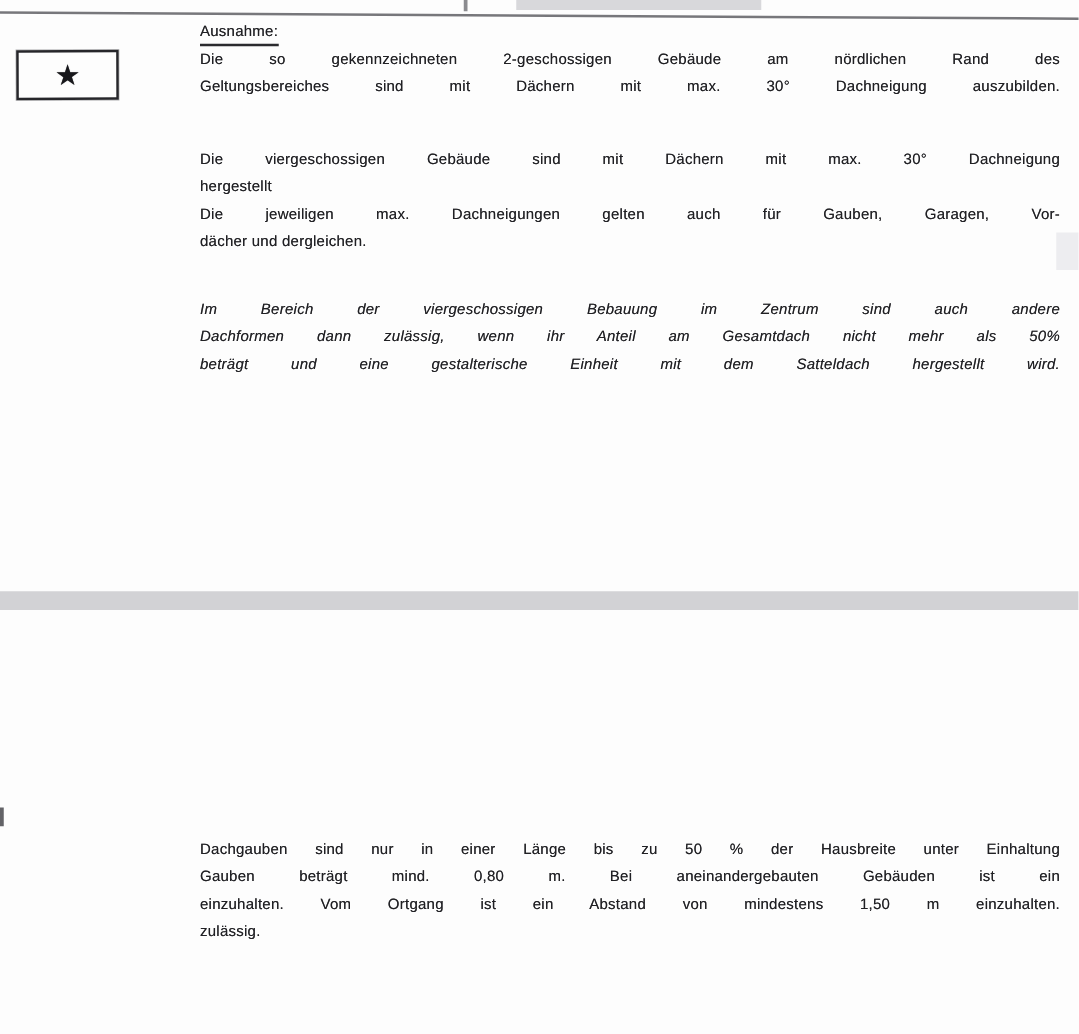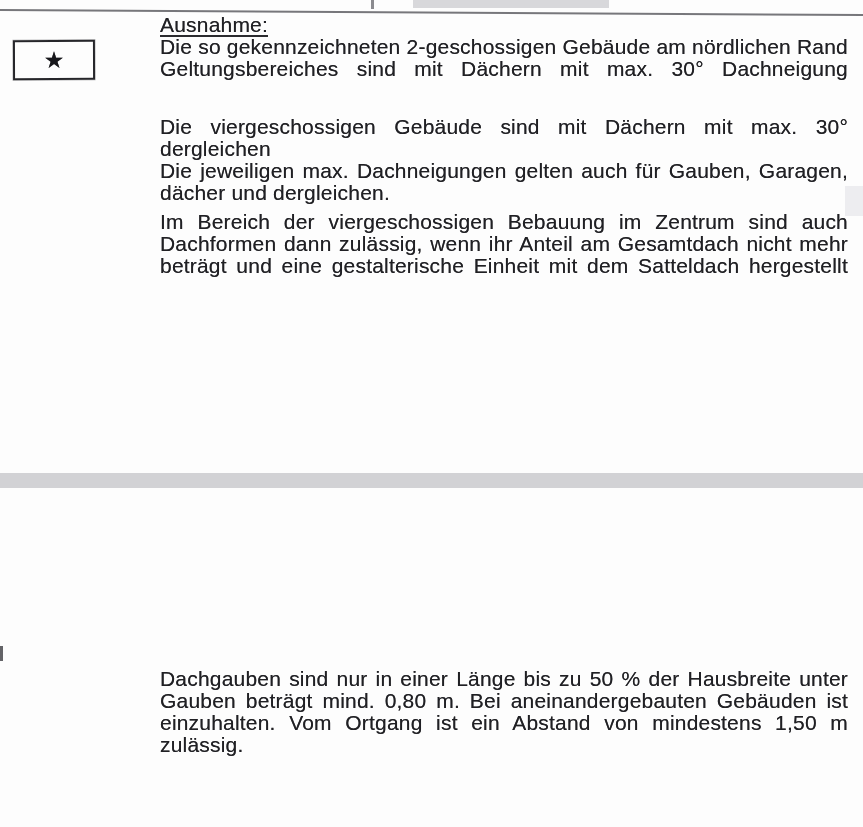--- a/index.html
+++ b/index.html
@@ -27,34 +27,34 @@
     position: absolute; left: 13px; top: 40px; width: 78px; height: 36px;
     border: 2px solid #26262a; box-shadow: 0 0 0 0.5px rgba(30,30,34,0.35);
     display: flex; align-items: center; justify-content: center;
     transform: rotate(-0.2deg); background: #fdfdfd;
   }
   .star-glyph { font-size: 23px; line-height: 1; color: #17171b; text-shadow: 0 0 0.6px rgba(0,0,0,0.6); }
 
   
   .text-block {
     position: absolute; left: 160px; width: 688px;
-    font-size: 21px; line-height: 22px; letter-spacing: 0.2px;
+    font-size: 12px; line-height: 22px; letter-spacing: 0.2px;
     text-shadow: 0 0 0.5px rgba(25,25,28,0.65);
   }
   .upper-text { top: 14px; }
   .lower-text { top: 668px; }
   .heading-wrap { height: 22px; }
   .heading {
     display: inline-block; line-height: 20px;
     border-bottom: 2px solid #2b2b2f;
   }
   .para { margin: 0; }
   .para.gap-19 { margin-top: 36px; }
   .para.gap-20 { }
-  .para.gap-21 { margin-top: 7px; }
+  .para.gap-21 { margin-top: 32px; font-style: italic; }
   .line { height: 22px; overflow: hidden; white-space: nowrap; }
   .line.just { text-align: justify; text-align-last: justify; white-space: normal; }
   .line b { font-weight: bold; letter-spacing: 0; }
 
   
   .divider-band { position: absolute; left: 0; top: 473px; width: 863px; height: 15px; background: #d2d2d5; }
 </style>
 </head>
 <body>
 
@@ -73,21 +73,21 @@
   <div class="text-block upper-text">
     <div class="heading-wrap">
       <span class="heading">Ausnahme:</span>
     </div>
     <div class="para">
         <div class="line just"><span>Die so gekennzeichneten 2-geschossigen Gebäude am nördlichen Rand des</span></div>
         <div class="line just"><span>Geltungsbereiches sind mit Dächern mit max. 30° Dachneigung auszubilden.</span></div>
       </div>
     <div class="para gap-19">
         <div class="line just"><span>Die viergeschossigen Gebäude sind mit Dächern mit max. 30° Dachneigung</span></div>
-        <div class="line"><span>dergleichen</span></div>
+        <div class="line"><span>hergestellt</span></div>
       </div>
     <div class="para gap-20">
         <div class="line just"><span>Die jeweiligen max. Dachneigungen gelten auch für Gauben, Garagen, Vor-</span></div>
         <div class="line"><span>dächer und dergleichen.</span></div>
       </div>
     <div class="para gap-21">
         <div class="line just"><span>Im Bereich der viergeschossigen Bebauung im Zentrum sind auch andere</span></div>
         <div class="line just"><span>Dachformen dann zulässig, wenn ihr Anteil am Gesamtdach nicht mehr als 50%</span></div>
         <div class="line just"><span>beträgt und eine gestalterische Einheit mit dem Satteldach hergestellt wird.</span></div>
       </div>

